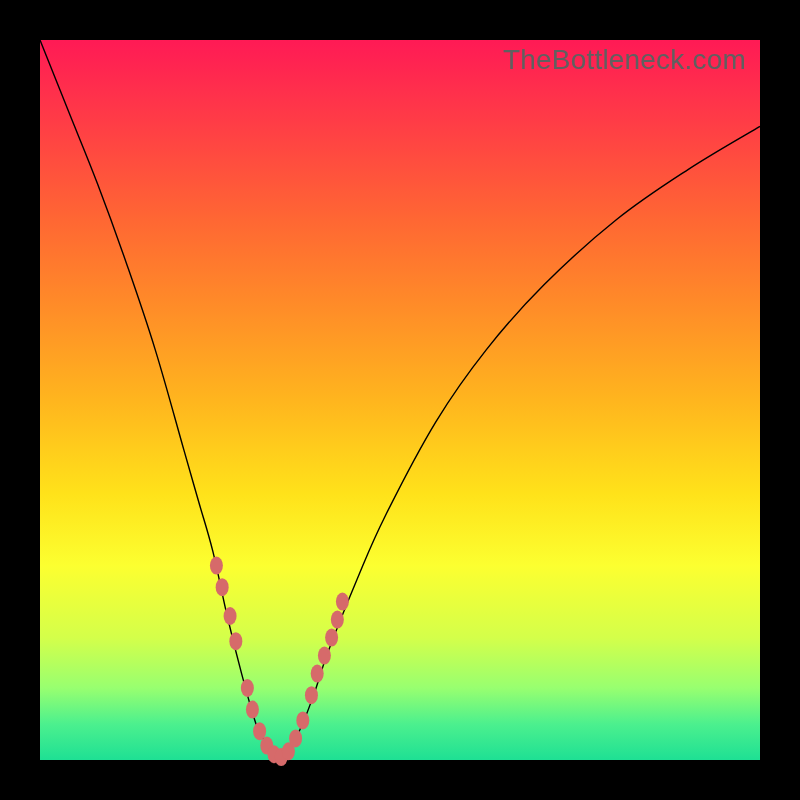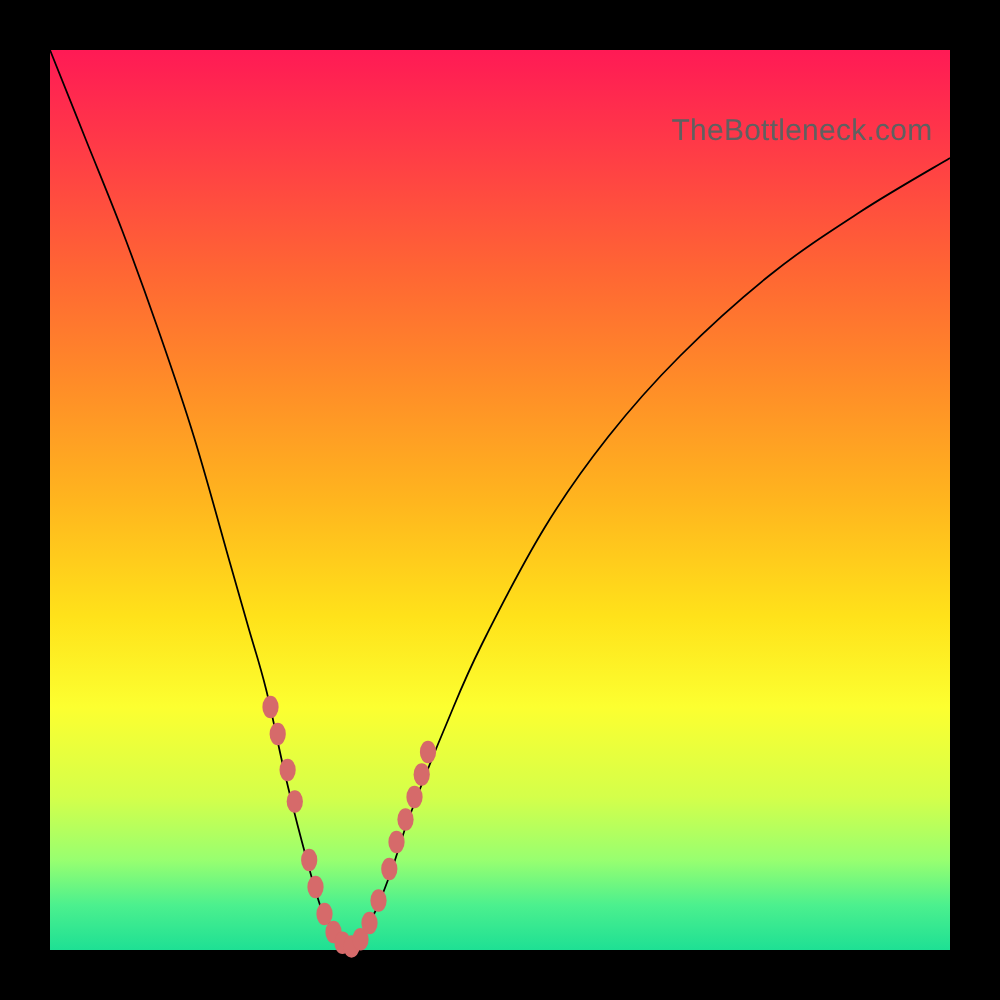--- a/index.html
+++ b/index.html
@@ -34,25 +34,24 @@
       #d4ff4a 83%,
       #98ff70 90%,
       #4cf08e 95%,
       #1ee094 100%
     );
   }
   .watermark {
     position: absolute;
     top: 4px;
     right: 14px;
-    font-size: 24px;
+    font-size: 28px;
     font-weight: 500;
     color: #606060;
     letter-spacing: 0.2px;
-    margin-top: 47px;
   }
   svg.overlay {
     position: absolute;
     left: 0;
     top: 0;
     width: 720px;
     height: 720px;
     overflow: visible;
   }
   .curve {

